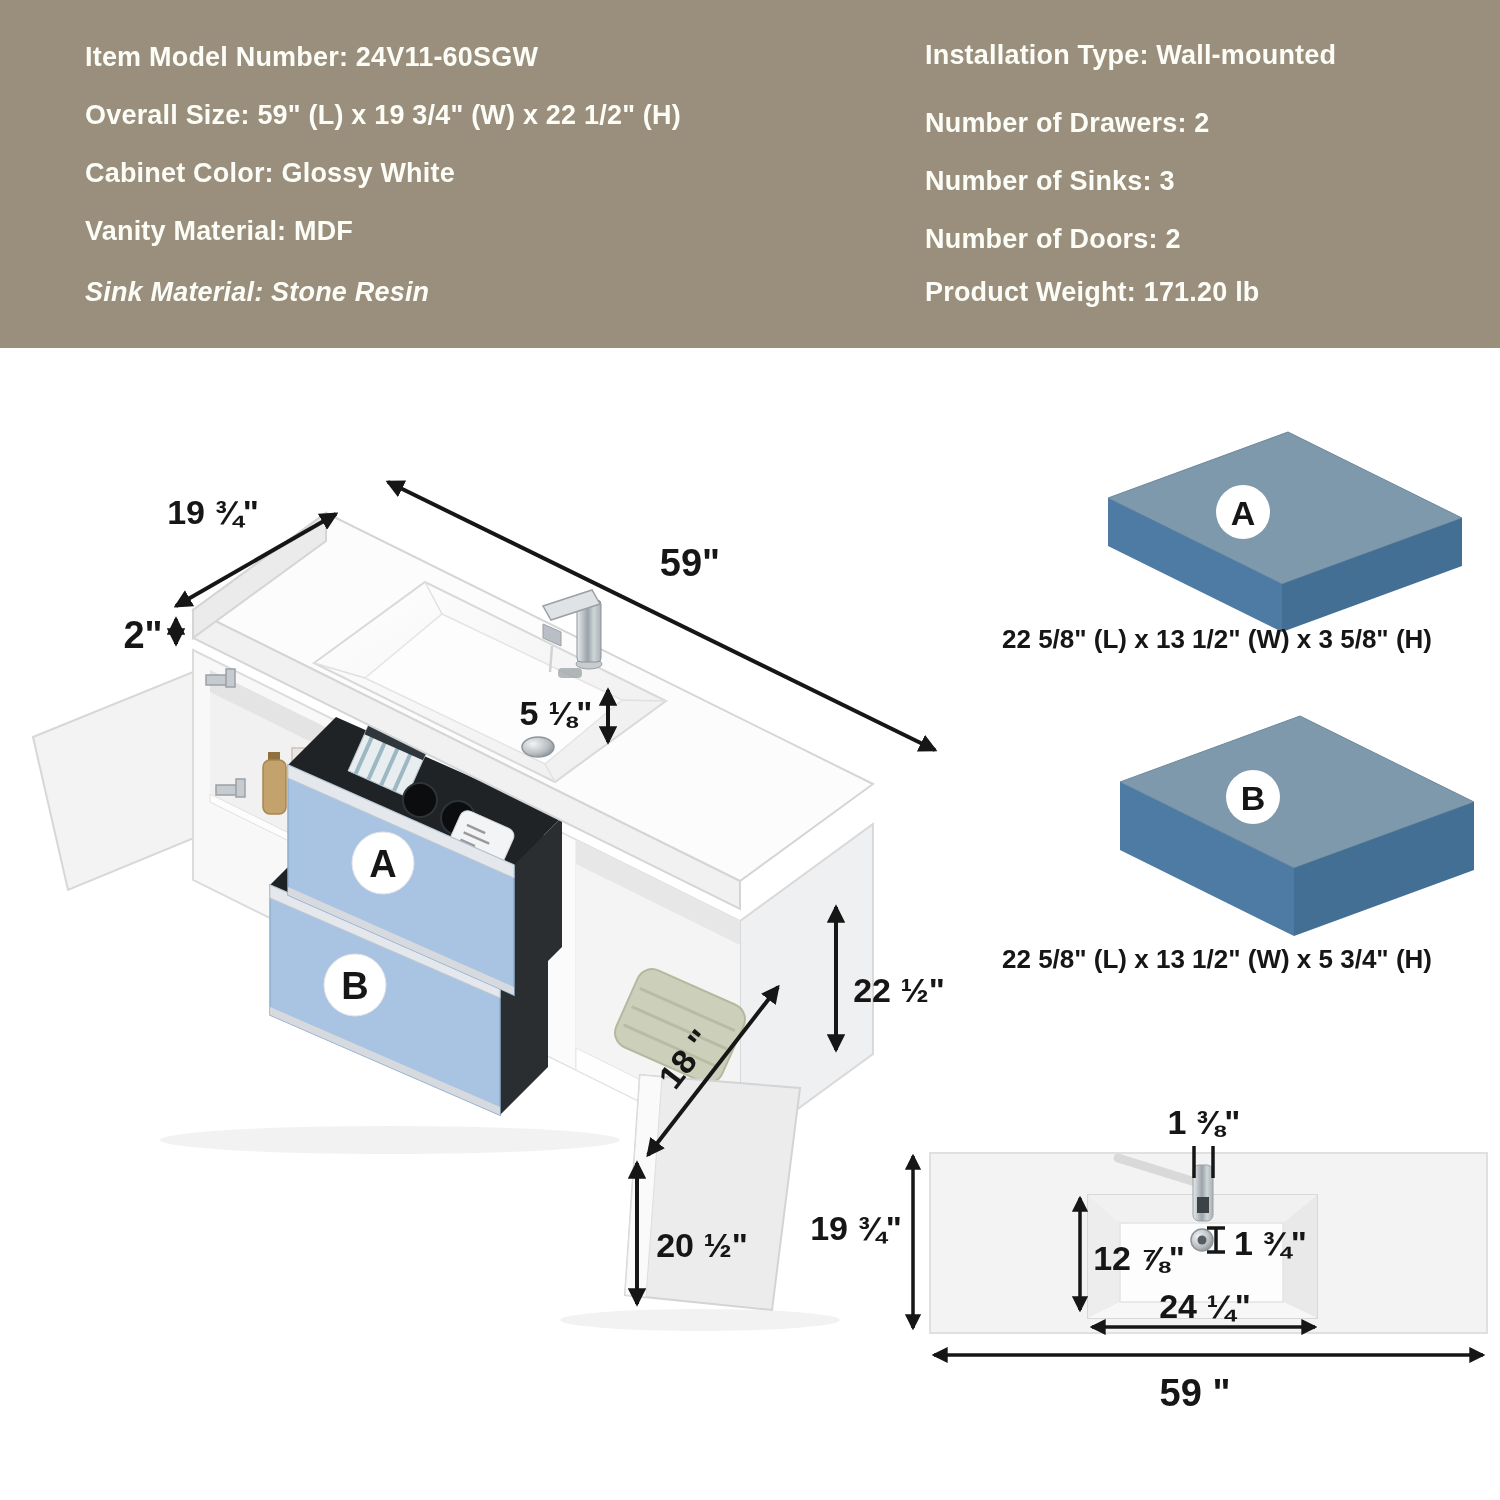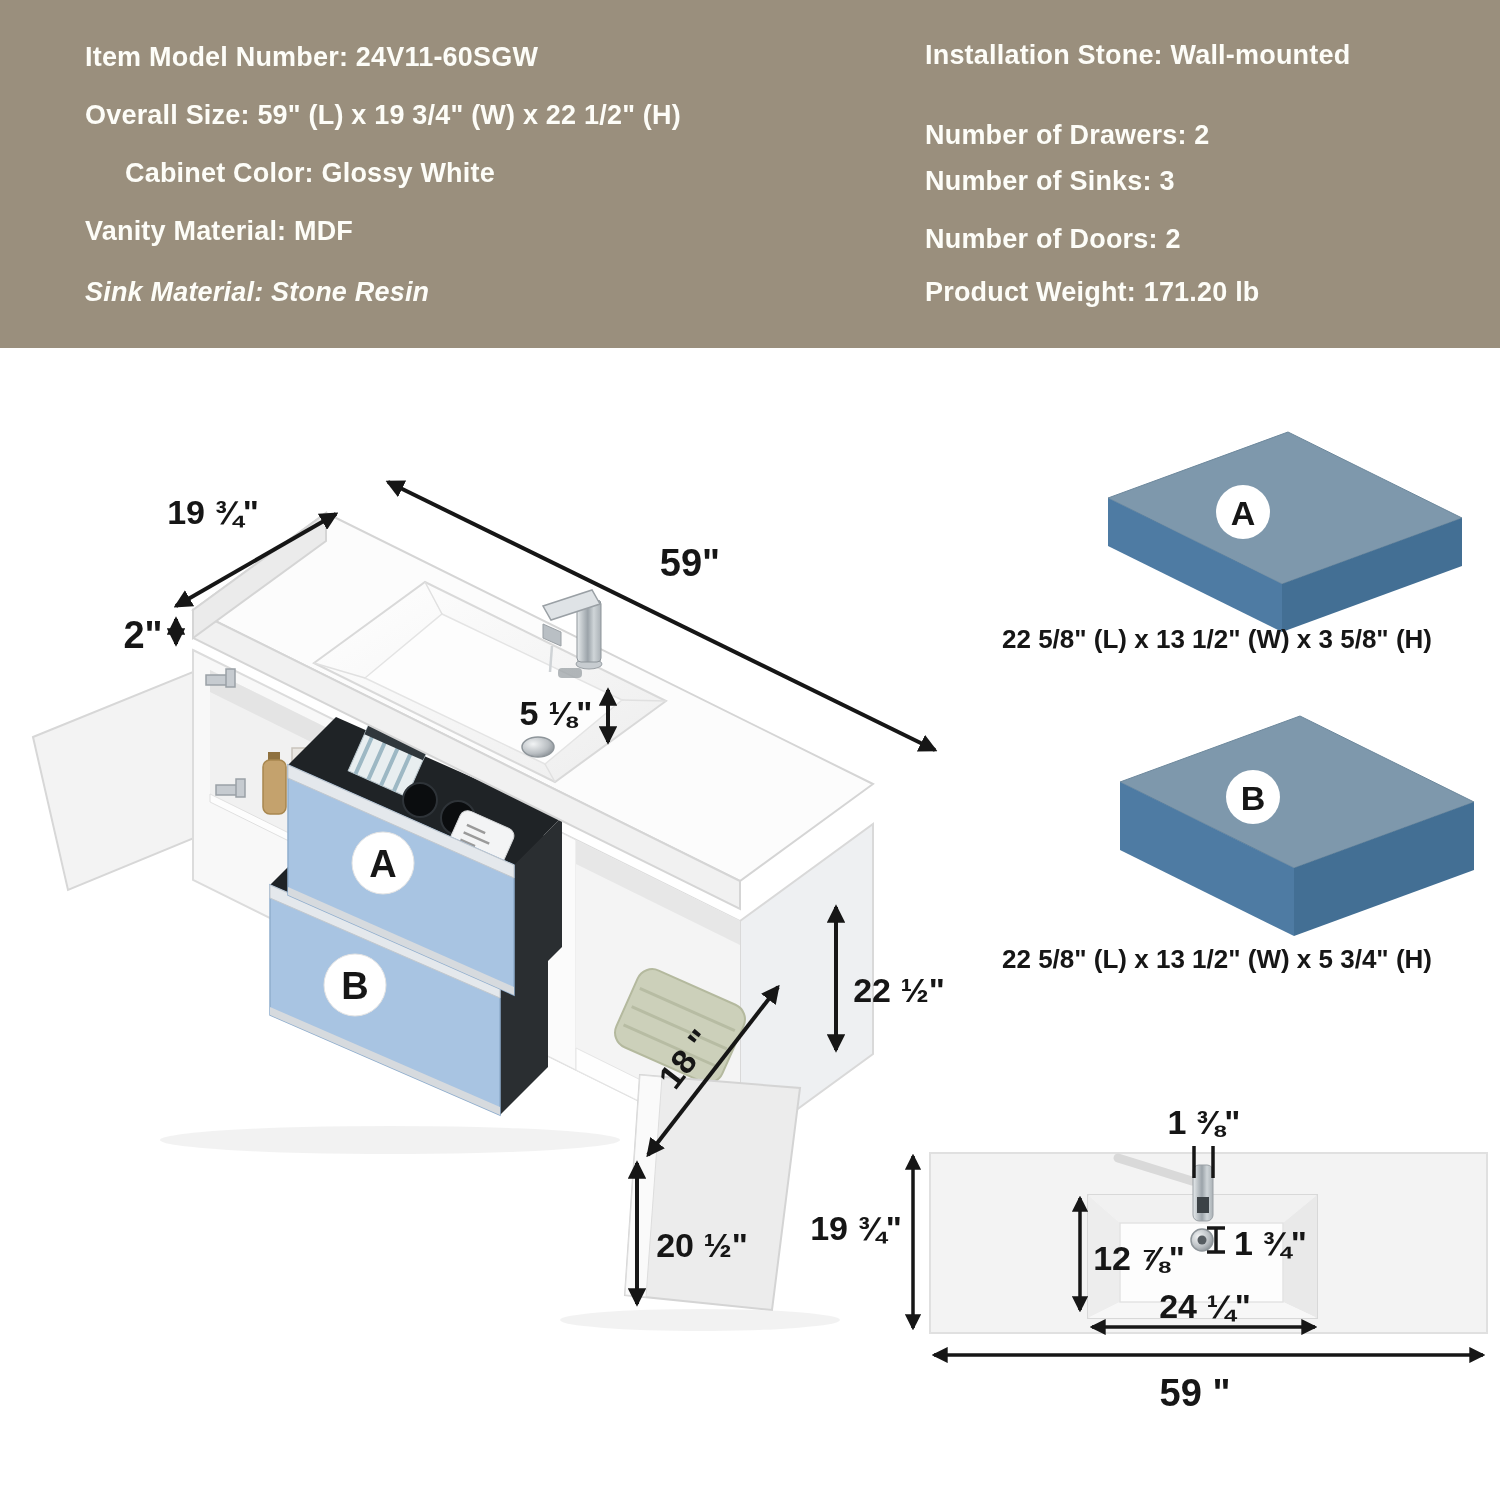--- a/index.html
+++ b/index.html
@@ -15,25 +15,25 @@
   .card-dims{font-size:26px;}
 </style>
 </head>
 <body>
 
 <div class="page">
 
   <div class="spec-band" style="background:#9a8f7d;color:#fdfdf8;">
     <div class="spec-line" style="left:85px;top:42px;">Item Model Number: 24V11-60SGW</div>
     <div class="spec-line" style="left:85px;top:100px;">Overall Size: 59" (L) x 19 3/4" (W) x 22 1/2" (H)</div>
-    <div class="spec-line" style="left:85px;top:158px;margin-left:40px;">Cabinet Color: Glossy White</div>
+    <div class="spec-line" style="left:85px;top:158px;">Cabinet Color: Glossy White</div>
     <div class="spec-line" style="left:85px;top:216px;">Vanity Material: MDF</div>
     <div class="spec-line" style="left:85px;top:277px;font-style:italic;">Sink Material: Stone Resin</div>
-    <div class="spec-line" style="left:925px;top:40px;">Installation Stone: Wall-mounted</div>
-    <div class="spec-line" style="left:925px;top:108px;margin-top:12px;">Number of Drawers: 2</div>
+    <div class="spec-line" style="left:925px;top:40px;">Installation Type: Wall-mounted</div>
+    <div class="spec-line" style="left:925px;top:108px;">Number of Drawers: 2</div>
     <div class="spec-line" style="left:925px;top:166px;">Number of Sinks: 3</div>
     <div class="spec-line" style="left:925px;top:224px;text-align:center;">Number of Doors: 2</div>
     <div class="spec-line" style="left:925px;top:277px;">Product Weight: 171.20 lb</div>
   </div>
 
   <svg width="1500" height="1152" viewBox="0 0 1500 1152" style="position:absolute;left:0;top:348px;">
     <defs>
       <marker id="ah" viewBox="0 0 10 10" refX="8.5" refY="5" markerWidth="4.6" markerHeight="4.6" orient="auto-start-reverse">
         <path d="M0,0 L10,5 L0,10 z" fill="#161616"></path>
       </marker>

